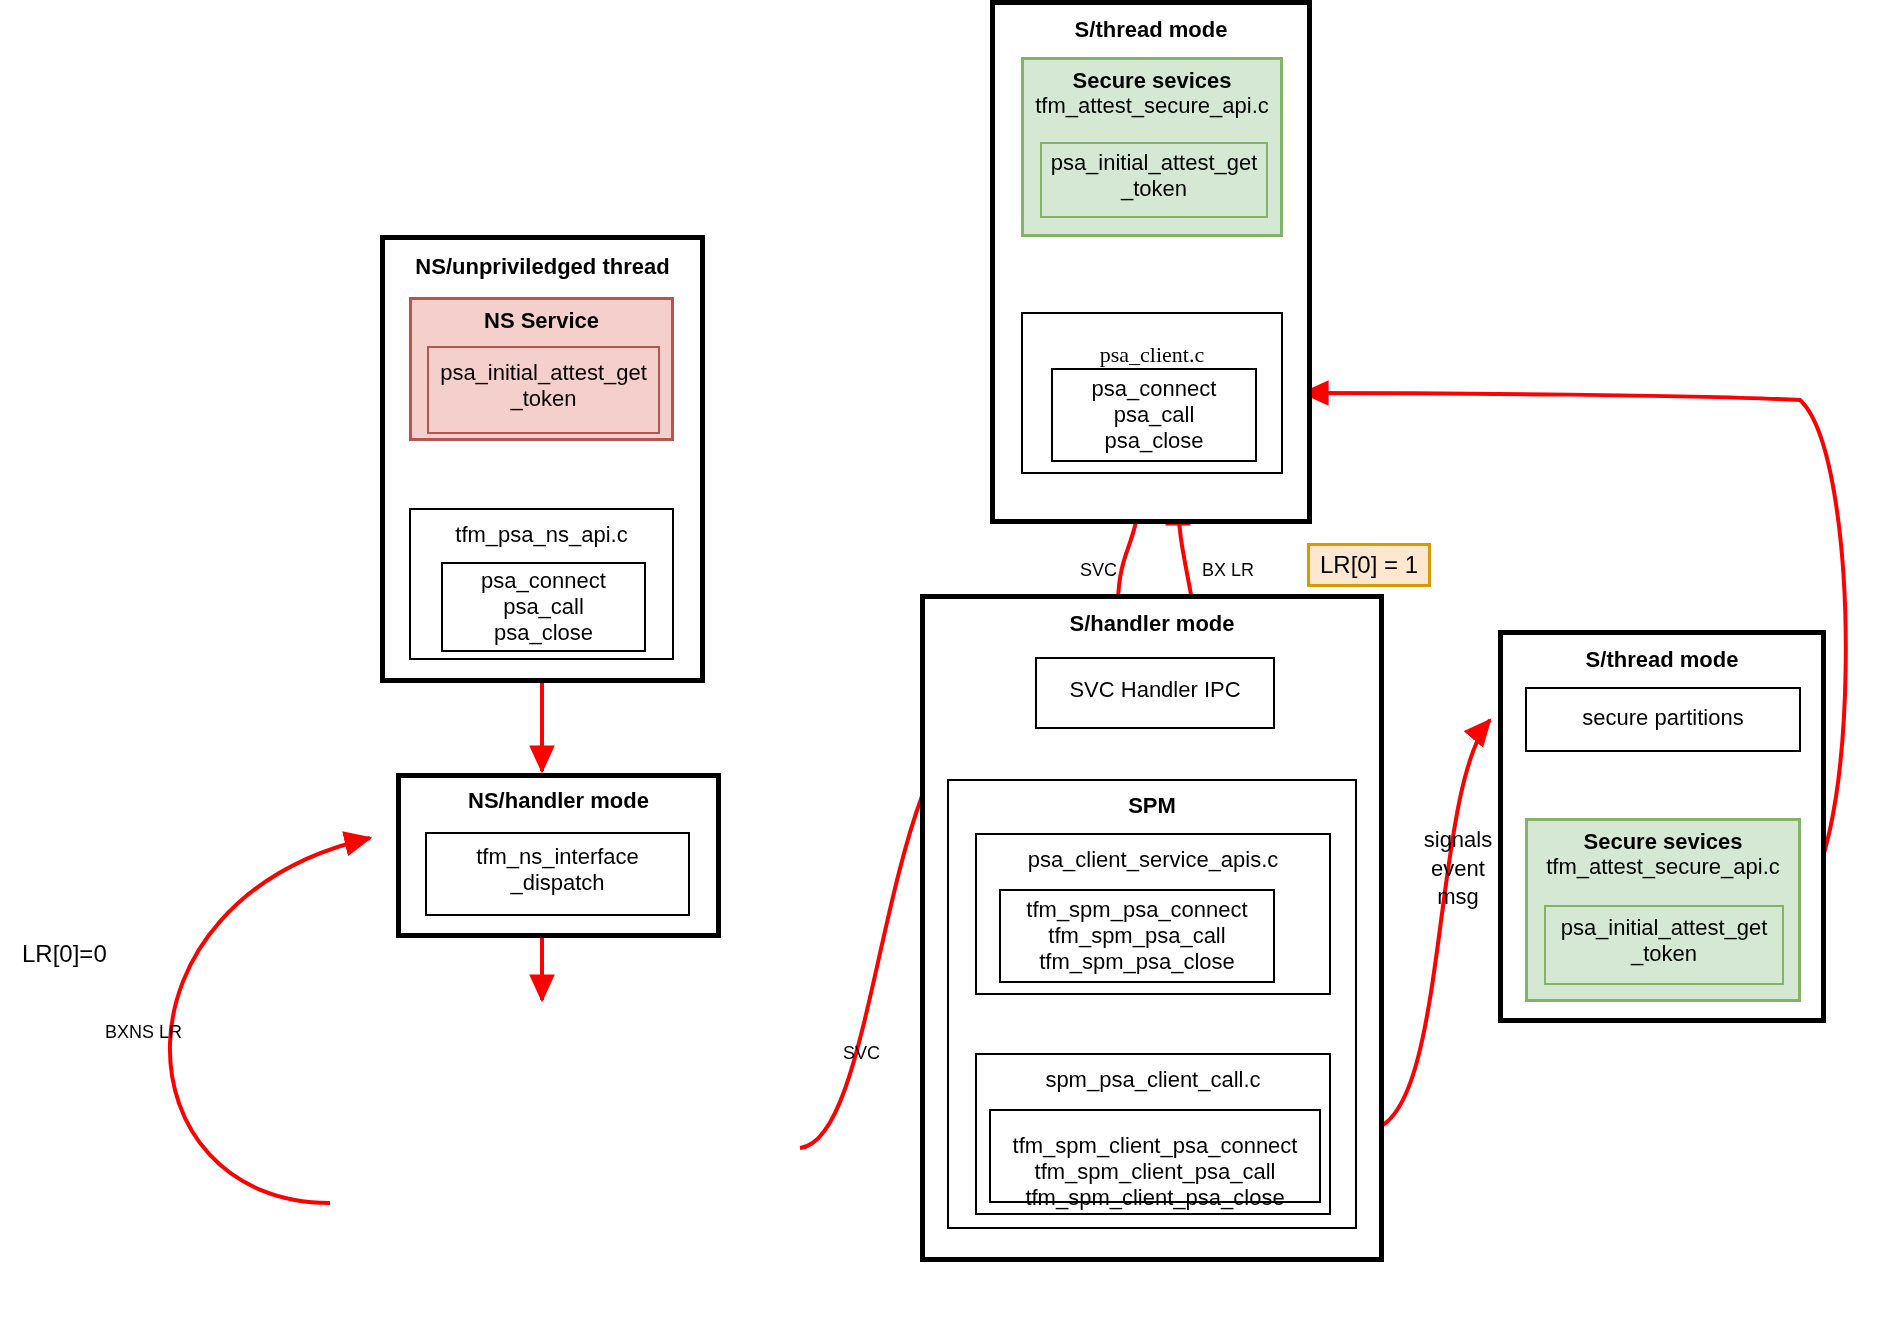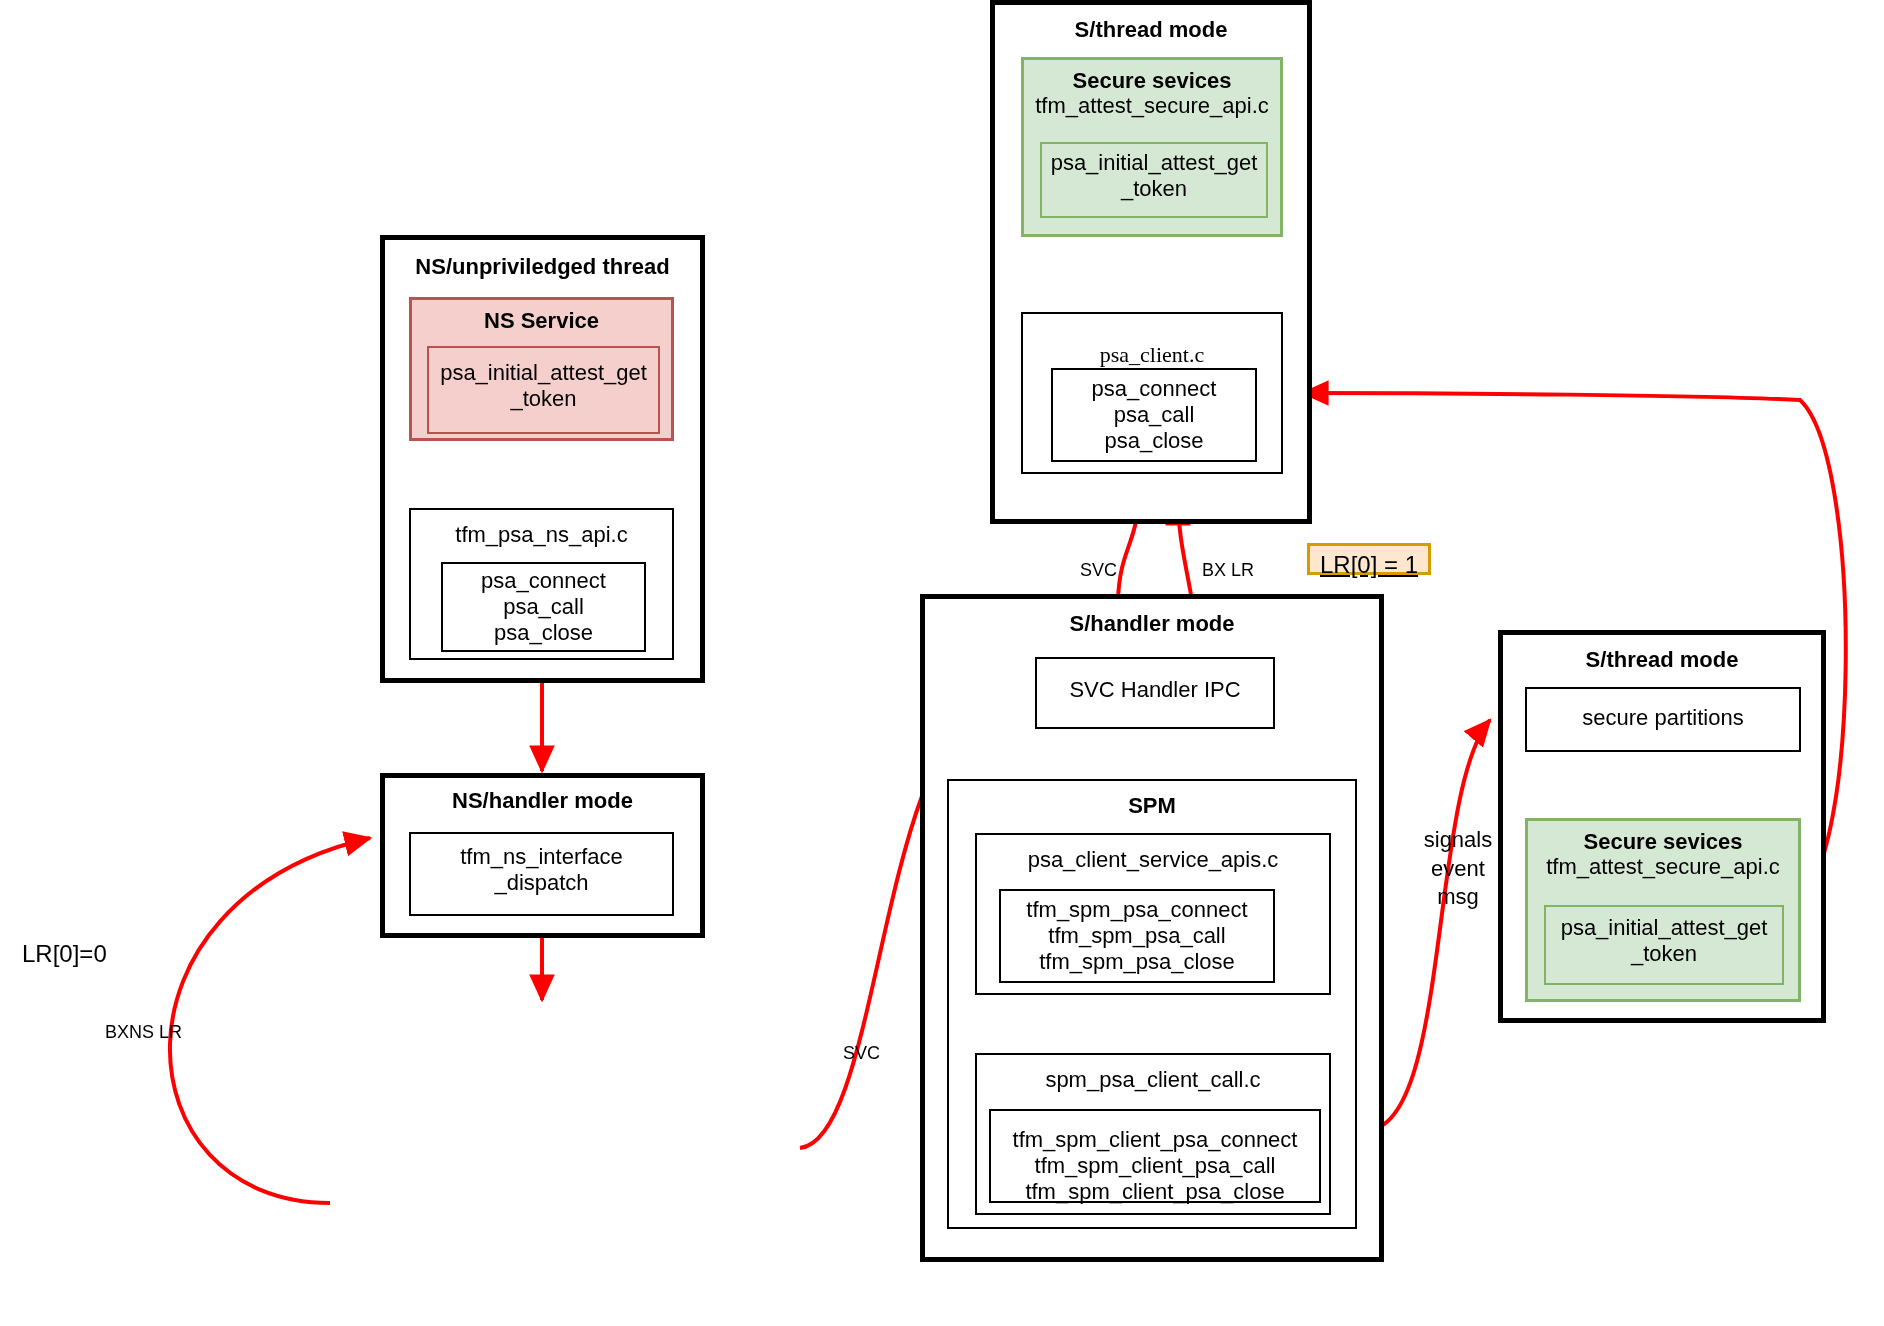--- a/index.html
+++ b/index.html
@@ -148,21 +148,21 @@
     <div class="box thin" style="left:24px; top:268px; width:265px; height:152px;">
       <div class="plain" style="margin-top:12px;">tfm_psa_ns_api.c</div>
       <div class="box thin" style="left:30px; top:52px; width:205px; height:90px;">
         <div class="plain" style="margin-top:4px; white-space:pre-line;">psa_connect
 psa_call
 psa_close</div>
       </div>
     </div>
   </div>
 
-  <div class="box outer" style="left:380px; top:773px; width:325px; height:165px;">
+  <div class="box outer" style="left:396px; top:773px; width:325px; height:165px;">
     <div class="title" style="margin-top:10px;">NS/handler mode</div>
     <div class="box thin" style="left:24px; top:54px; width:265px; height:84px;">
       <div class="plain" style="margin-top:10px; white-space:pre-line;">tfm_ns_interface
 _dispatch</div>
     </div>
   </div>
 
 
   <div class="box outer" style="left:990px; top:0px; width:322px; height:524px;">
     <div class="title" style="margin-top:12px;">S/thread mode</div>
@@ -201,21 +201,21 @@
         <div class="box thin" style="left:22px; top:54px; width:276px; height:94px;">
           <div class="plain" style="margin-top:6px; white-space:pre-line;">tfm_spm_psa_connect
 tfm_spm_psa_call
 tfm_spm_psa_close</div>
         </div>
       </div>
 
       <div class="box thin" style="left:26px; top:272px; width:356px; height:162px;">
         <div class="plain" style="margin-top:12px;">spm_psa_client_call.c</div>
         <div class="box thin" style="left:12px; top:54px; width:332px; height:94px;">
-          <div class="plain" style="margin-top:16px; white-space:pre-line;">tfm_spm_client_psa_connect
+          <div class="plain" style="margin-top:22px; white-space:pre-line;">tfm_spm_client_psa_connect
 tfm_spm_client_psa_call
 tfm_spm_client_psa_close</div>
         </div>
       </div>
     </div>
   </div>
 
   <div class="box outer" style="left:1498px; top:630px; width:328px; height:393px;">
     <div class="title" style="margin-top:12px;">S/thread mode</div>
 
@@ -226,21 +226,21 @@
     <div class="box green" style="left:22px; top:183px; width:276px; height:184px;">
       <div class="title" style="margin-top:8px;">Secure sevices</div>
       <div class="sub">tfm_attest_secure_api.c</div>
       <div class="box green-inner" style="left:16px; top:84px; width:240px; height:80px;">
         <div class="plain" style="margin-top:8px; white-space:pre-line;">psa_initial_attest_get
 _token</div>
       </div>
     </div>
   </div>
 
-  <div class="box badge" style="left:1307px; top:543px; width:124px; height:32px;text-decoration:underline;">
+  <div class="box badge" style="left:1307px; top:543px; width:124px; height:44px;">
     <div style="margin-top:7px;">LR[0] = 1</div>
   </div>
 
   <div class="caption" style="left:22px; top:940px; font-size:24px;">LR[0]=0</div>
 
   <div class="caption small" style="left:105px; top:1022px;">BXNS LR</div>
 
   <div class="caption small" style="left:843px; top:1043px;">SVC</div>
 
   <div class="caption small" style="left:1080px; top:560px;">SVC</div>

